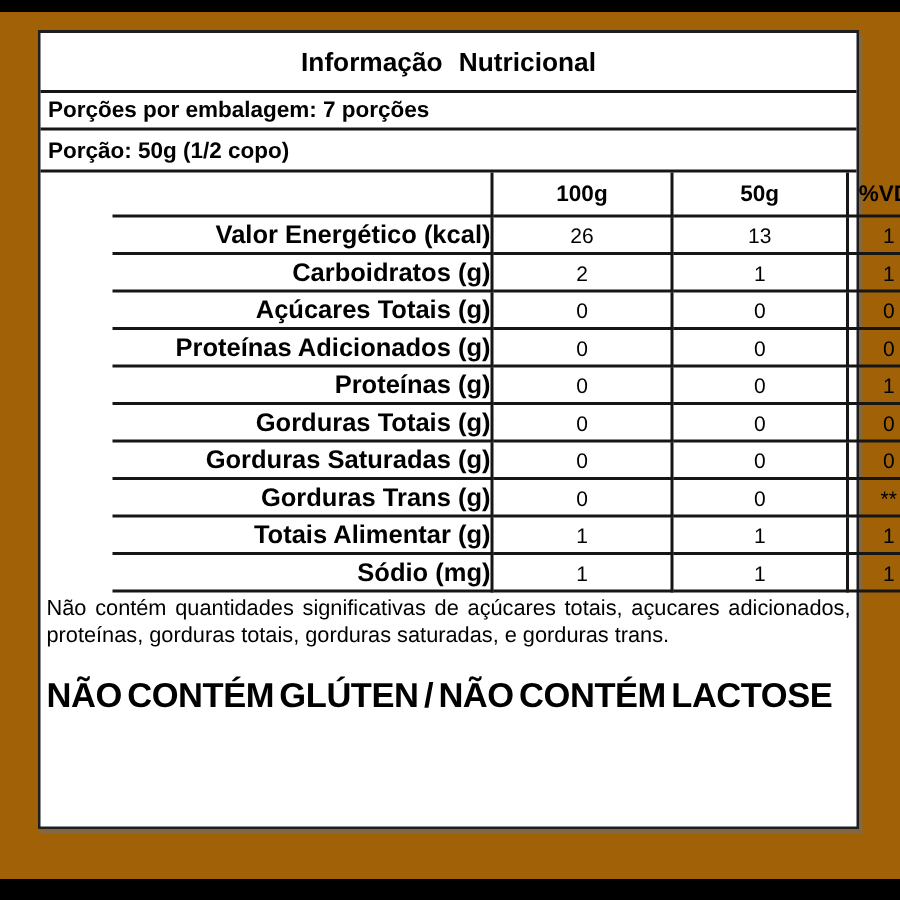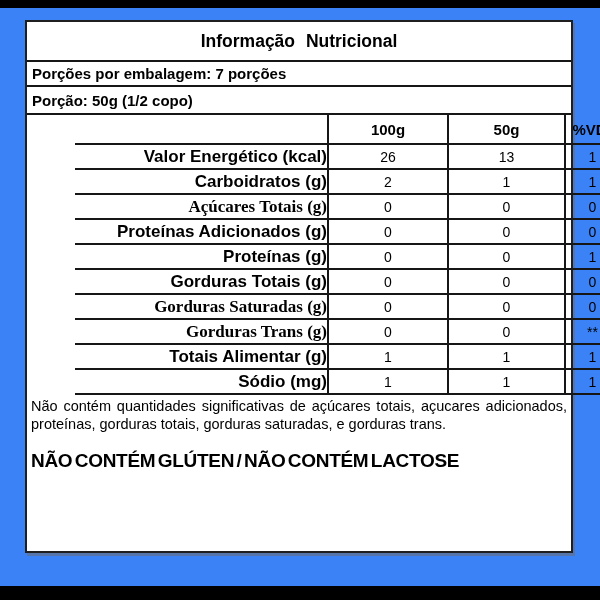--- a/index.html
+++ b/index.html
@@ -1,21 +1,21 @@
 <!DOCTYPE html>
 <html><head>
 <meta charset="utf-8">
 <style>
   * { margin: 0; padding: 0; box-sizing: border-box; }
   html, body { background: #ffffff; }
   .page {
     position: relative;
     width: 600px;
     height: 600px;
-    background: #3b82f6;
+    background: #a16207;
     font-family: "Liberation Sans", sans-serif;
     color: #000;
     overflow: hidden;
   }
   .black-bar {
     position: absolute;
     left: 0;
     width: 600px;
     background: #000;
   }
@@ -75,21 +75,21 @@
     text-align: center;
   }
   td.name {
     font-weight: bold;
     font-size: 17px;
     text-align: right;
     white-space: nowrap;
     overflow: hidden;
   }
   td.name.ind0 { padding-left: 5px; }
-  td.name.ind1 { padding-left: 16px; font-family: Liberation Serif, serif; }
+  td.name.ind1 { padding-left: 16px; }
   td.name.ind2 { padding-left: 30px; }
   td.val {
     font-size: 14px;
     text-align: center;
     font-weight: normal;
     border-radius: 12px;
   }
 
   .note-section {
     padding: 3px 4px 0 4px;
@@ -99,21 +99,21 @@
     line-height: 17.5px;
     text-align: justify;
   }
   .footnote {
     margin-top: 21px;
     font-size: 14.5px;
   }
   .claim {
     margin-top: 17px;
     font-weight: bold;
-    font-size: 19px;
+    font-size: 23px;
     letter-spacing: -0.3px;
     word-spacing: -2.5px;
     white-space: nowrap;
   }
 </style>
 </head>
 <body>
 
 <div class="page">
 

